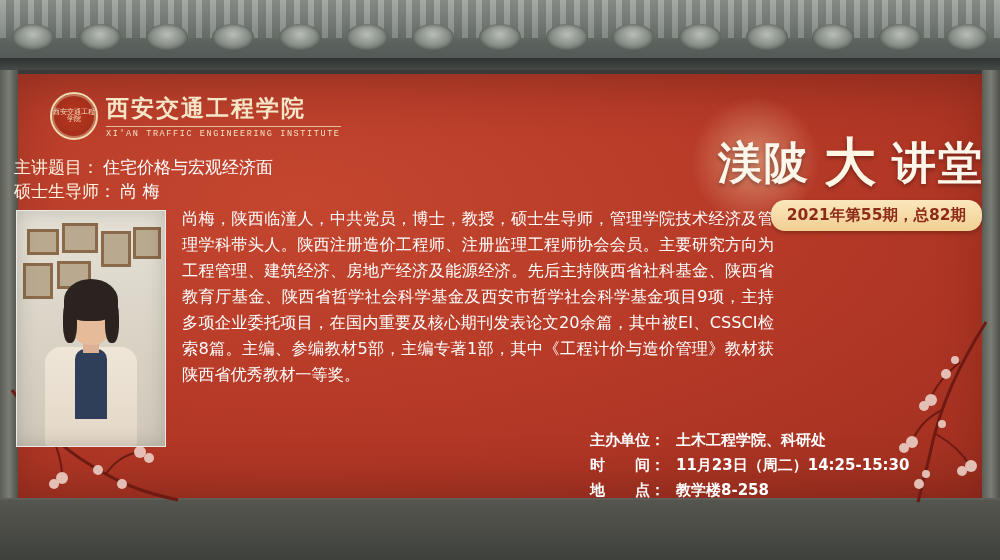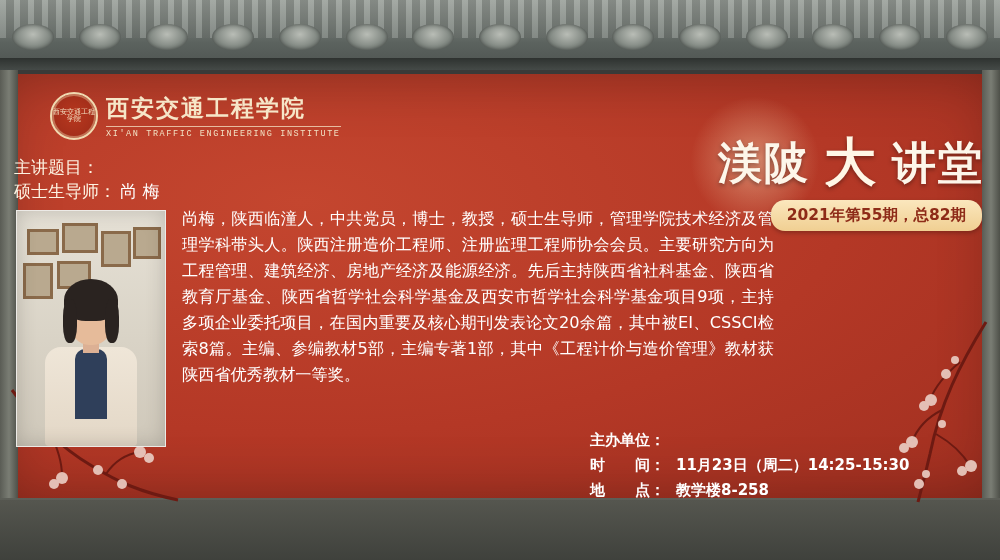--- a/index.html
+++ b/index.html
@@ -395,20 +395,21 @@
     <div class="logo-seal">西安交通工程学院</div>
     <div class="logo-text">
       <div class="logo-cn">西安交通工程学院</div>
       <div class="logo-en">XI'AN TRAFFIC ENGINEERING INSTITUTE</div>
     </div>
   </div>
 
   <div class="lect-lines">
     <div class="lect-line">
       <span class="lect-label">主讲题目：</span>
+      <span class="lect-value">住宅价格与宏观经济面</span>
     </div>
     <div class="lect-line">
       <span class="lect-label">硕士生导师：</span>
       <span class="lect-value">尚 梅</span>
     </div>
   </div>
 
   <div class="photo-frame">
     <div class="photo-wall"></div>
     <div class="photo-pic pp1"></div>
@@ -435,20 +436,21 @@
   <div class="headline">
     <span>渼陂</span>
     <span class="big">大</span>
     <span>讲堂</span>
   </div>
   <div class="issue-badge">2021年第55期，总82期</div>
 
   <div class="footer-info">
     <div class="fi-row">
       <span class="fi-label">主办单位：</span>
+      <span class="fi-value">土木工程学院、科研处</span>
     </div>
     <div class="fi-row">
       <span class="fi-label">时　　间：</span>
       <span class="fi-value">11月23日（周二）14:25-15:30</span>
     </div>
     <div class="fi-row">
       <span class="fi-label">地　　点：</span>
       <span class="fi-value">教学楼8-258</span>
     </div>
   </div>

